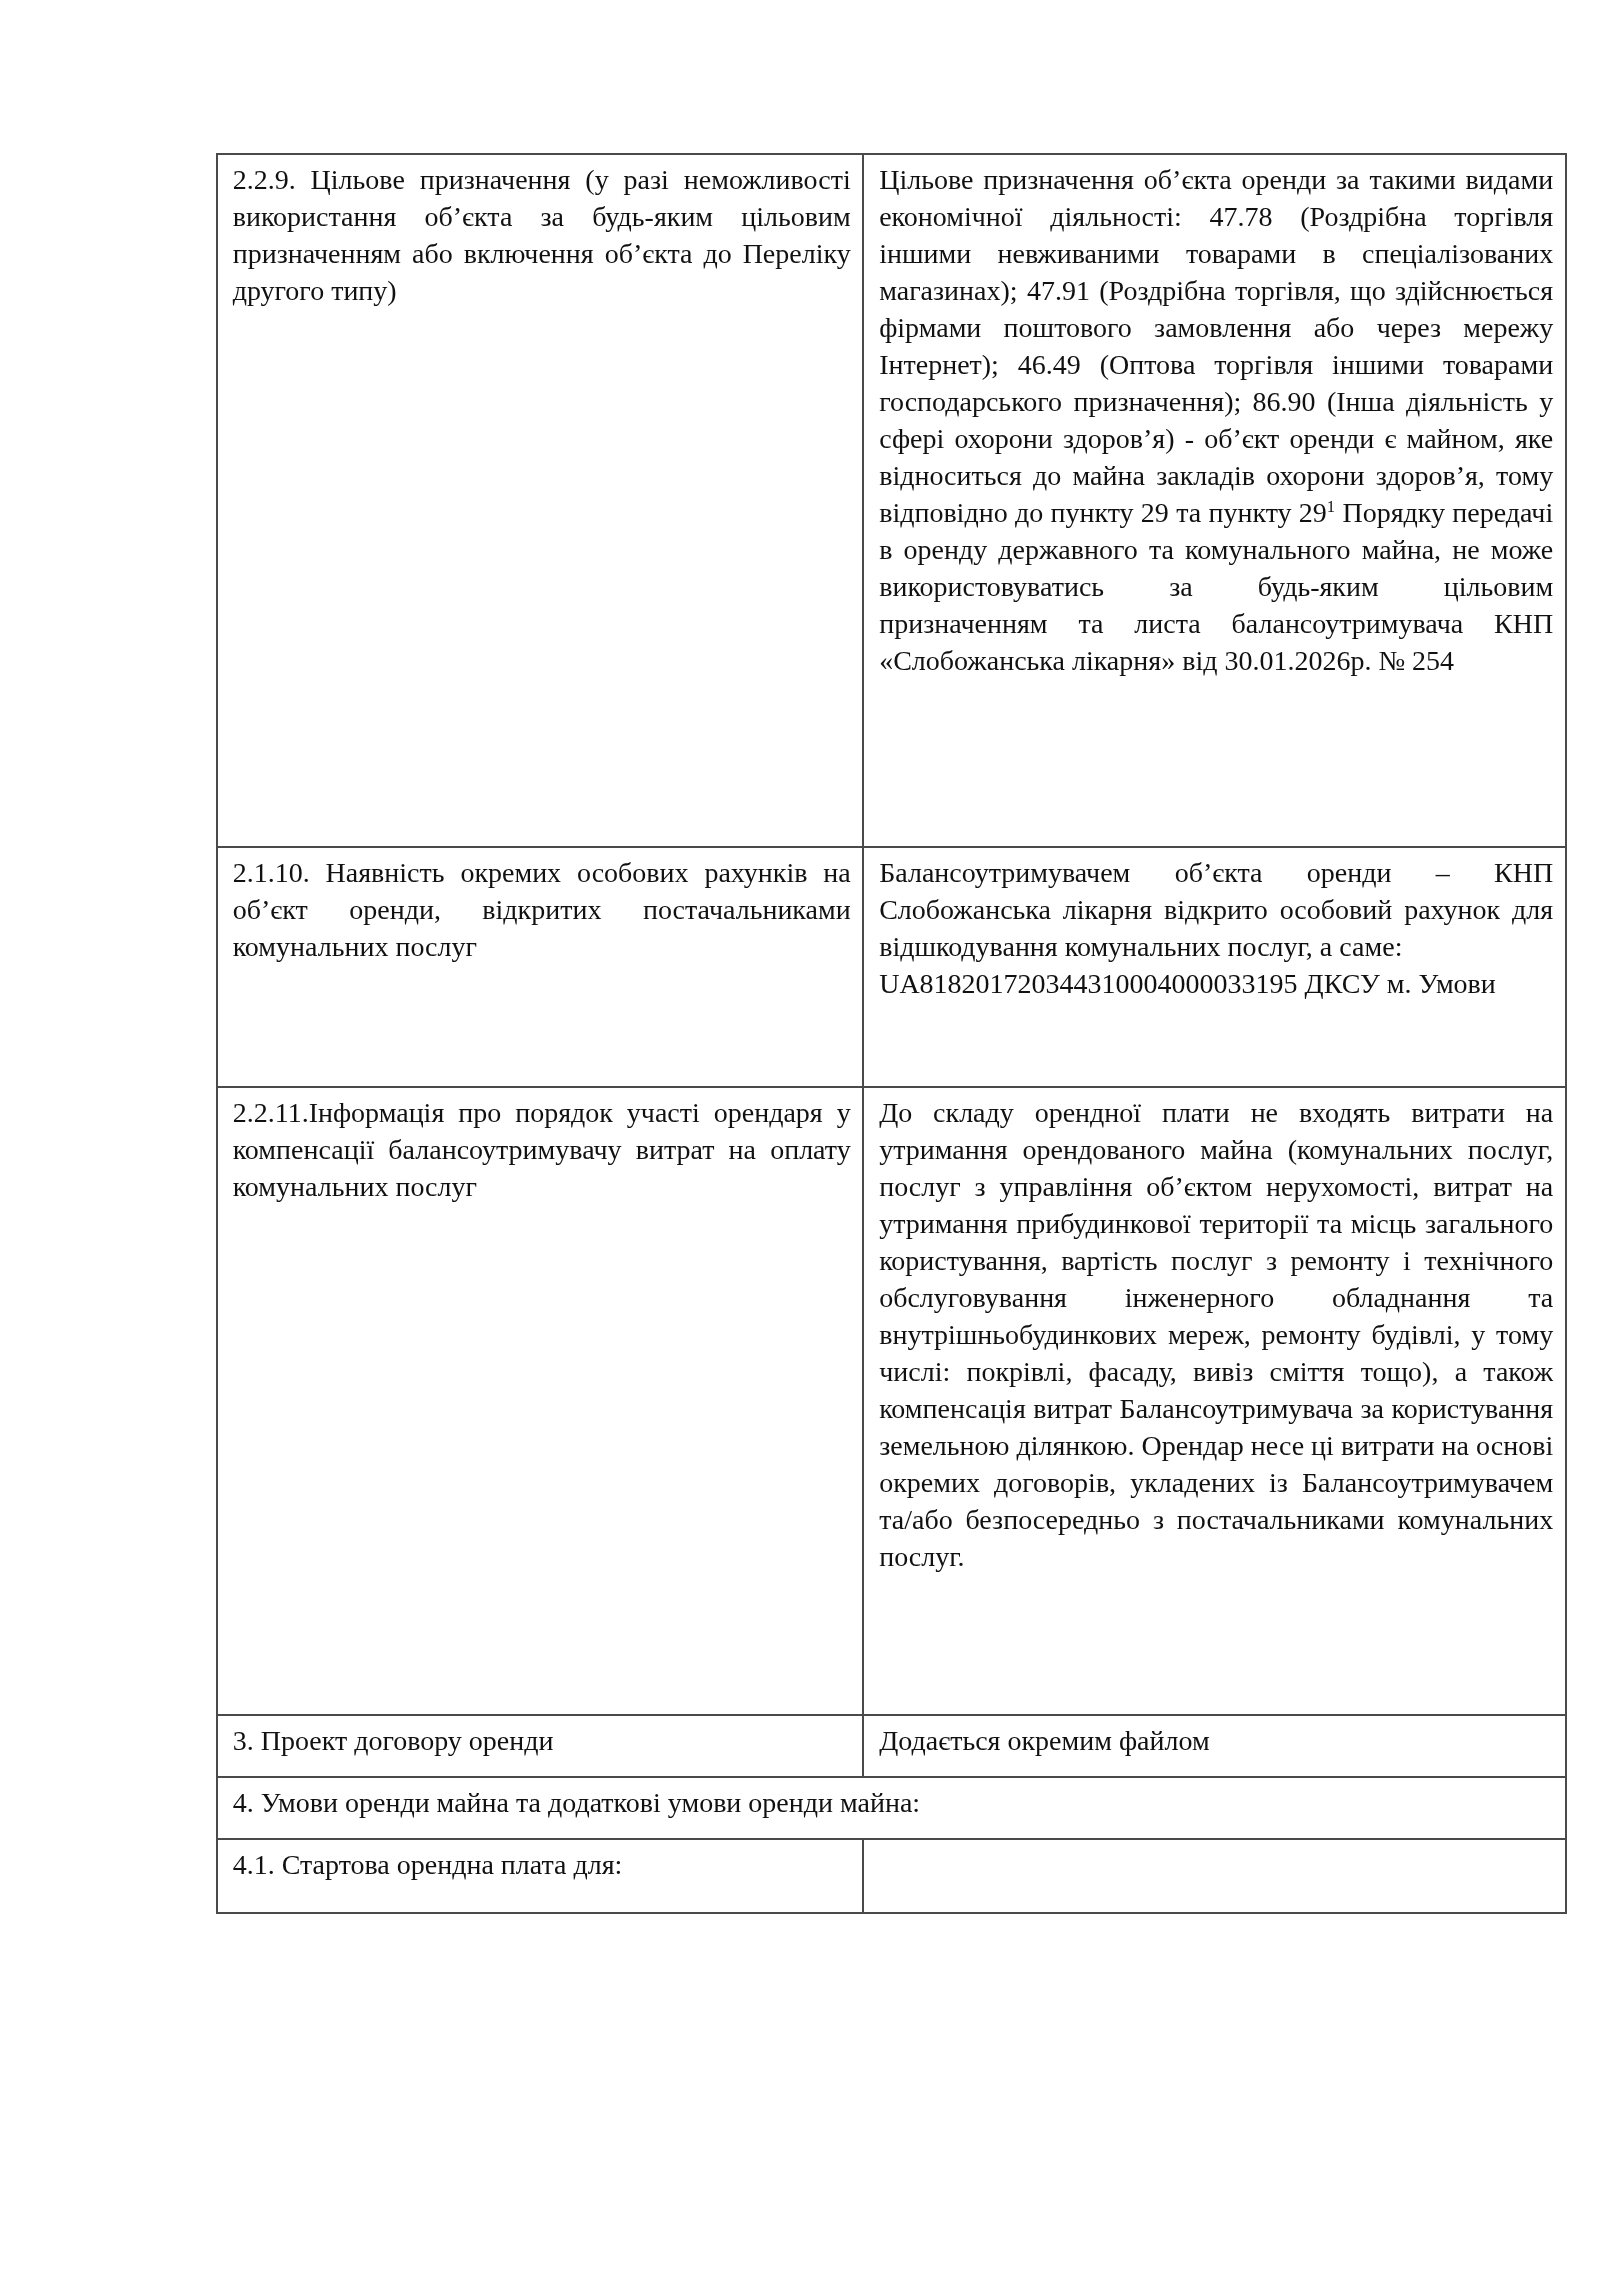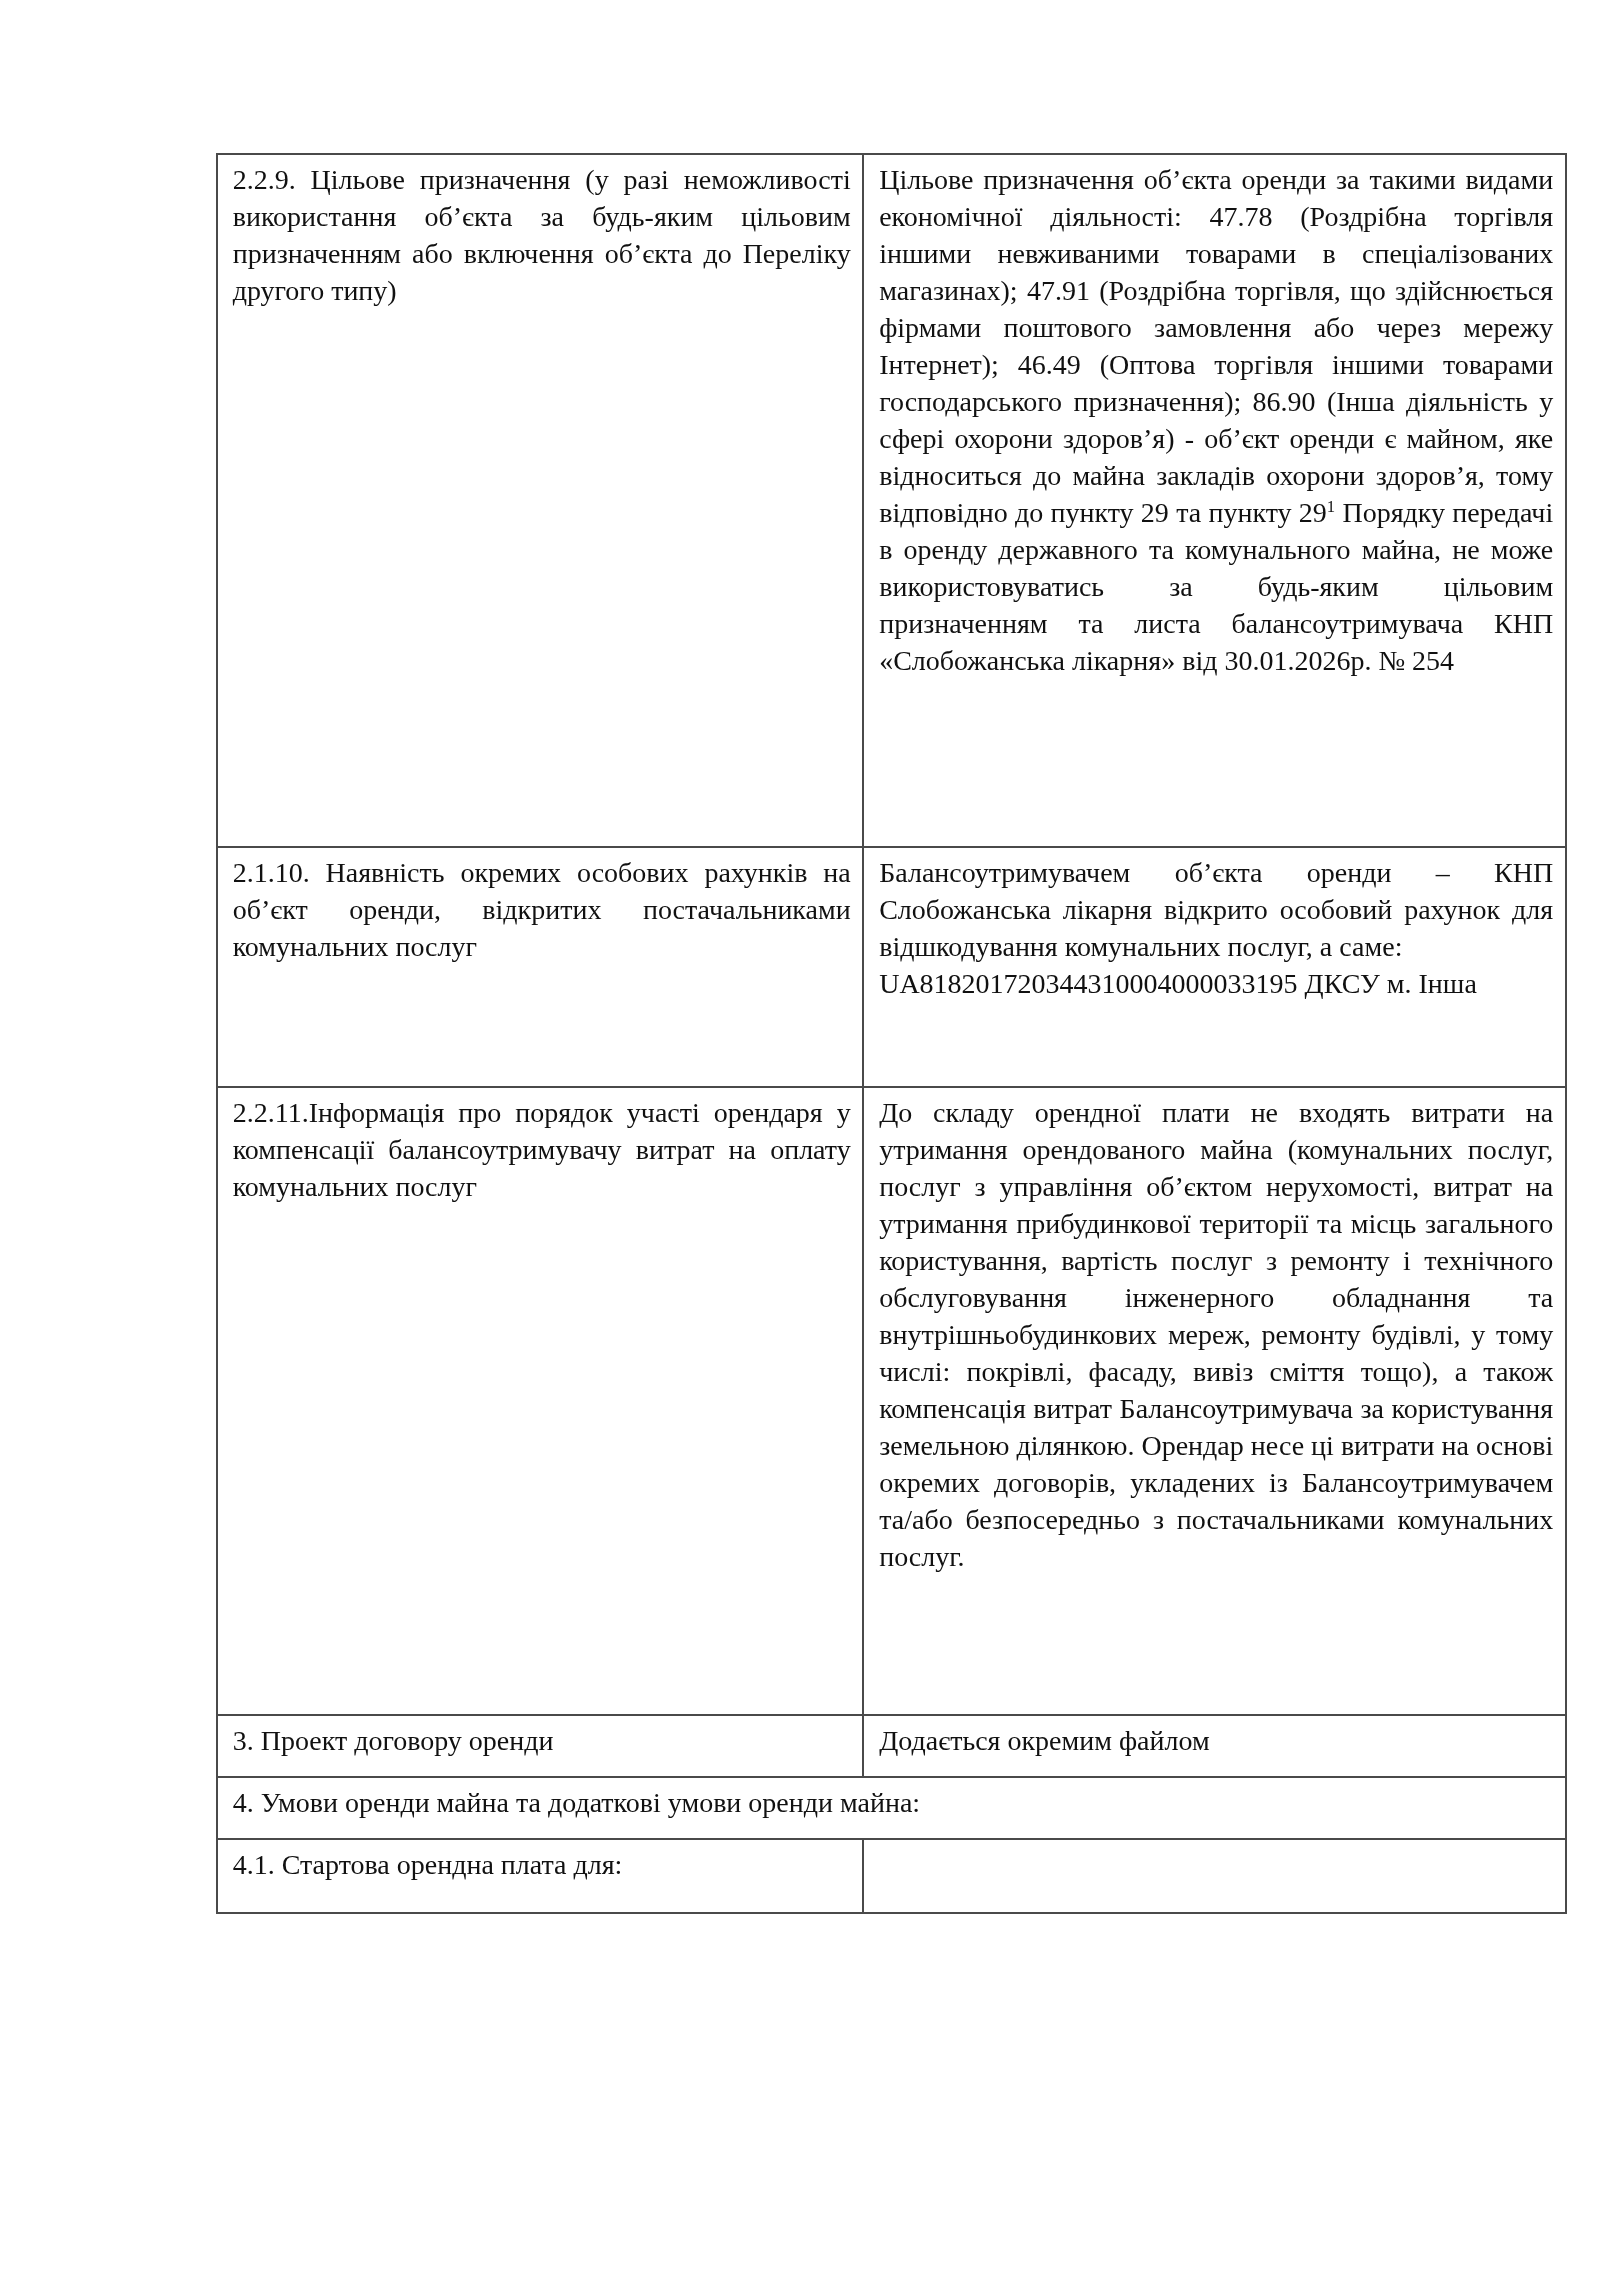--- a/index.html
+++ b/index.html
@@ -44,21 +44,21 @@
 
 <div class="page">
   <table class="doc">
     <tbody>
       <tr class="r1">
         <td class="col-left">2.2.9. Цільове призначення (у разі неможливості використання об’єкта за будь-яким цільовим призначенням або включення об’єкта до Переліку другого типу)</td>
         <td class="col-right"><span>Цільове призначення об’єкта оренди за такими видами економічної діяльності: 47.78 (Роздрібна торгівля іншими невживаними товарами в спеціалізованих магазинах); 47.91 (Роздрібна торгівля, що здійснюється фірмами поштового замовлення або через мережу Інтернет); 46.49 (Оптова торгівля іншими товарами господарського призначення); 86.90 (Інша діяльність у сфері охорони здоров’я)  - об’єкт оренди  є майном, яке відноситься до майна закладів охорони здоров’я, тому відповідно до пункту 29 та пункту 29</span><sup>1</sup><span> Порядку передачі в оренду державного та комунального майна, не може використовуватись  за будь-яким цільовим призначенням та листа балансоутримувача КНП «Слобожанська лікарня» від 30.01.2026р. № 254</span></td>
       </tr>
       <tr class="r2">
         <td class="col-left">2.1.10. Наявність окремих особових рахунків на об’єкт оренди, відкритих постачальниками комунальних послуг</td>
-        <td class="col-right"><span>Балансоутримувачем об’єкта оренди – КНП Слобожанська лікарня відкрито особовий рахунок для відшкодування комунальних послуг, а саме:</span><br><span>UA818201720344310004000033195 ДКСУ м. Інша</span></td>
+        <td class="col-right"><span>Балансоутримувачем об’єкта оренди – КНП Слобожанська лікарня відкрито особовий рахунок для відшкодування комунальних послуг, а саме:</span><br><span>UA818201720344310004000033195 ДКСУ м. Умови</span></td>
       </tr>
       <tr class="r3">
         <td class="col-left">2.2.11.Інформація про порядок участі орендаря у компенсації балансоутримувачу витрат на оплату комунальних послуг</td>
         <td class="col-right">До складу орендної плати не входять витрати на утримання орендованого майна (комунальних послуг, послуг з управління об’єктом нерухомості, витрат на утримання прибудинкової території та місць загального користування, вартість послуг з ремонту і технічного обслуговування інженерного обладнання та внутрішньобудинкових мереж, ремонту будівлі, у тому числі: покрівлі, фасаду, вивіз сміття тощо), а також компенсація витрат Балансоутримувача за користування земельною ділянкою. Орендар несе ці витрати на основі окремих договорів, укладених із Балансоутримувачем та/або безпосередньо з постачальниками комунальних послуг.</td>
       </tr>
       <tr class="r5">
         <td class="col-left left-plain"> 3.  Проект договору оренди</td>
         <td class="col-right left-plain">Додається окремим файлом</td>
       </tr>
       <tr class="r6">

